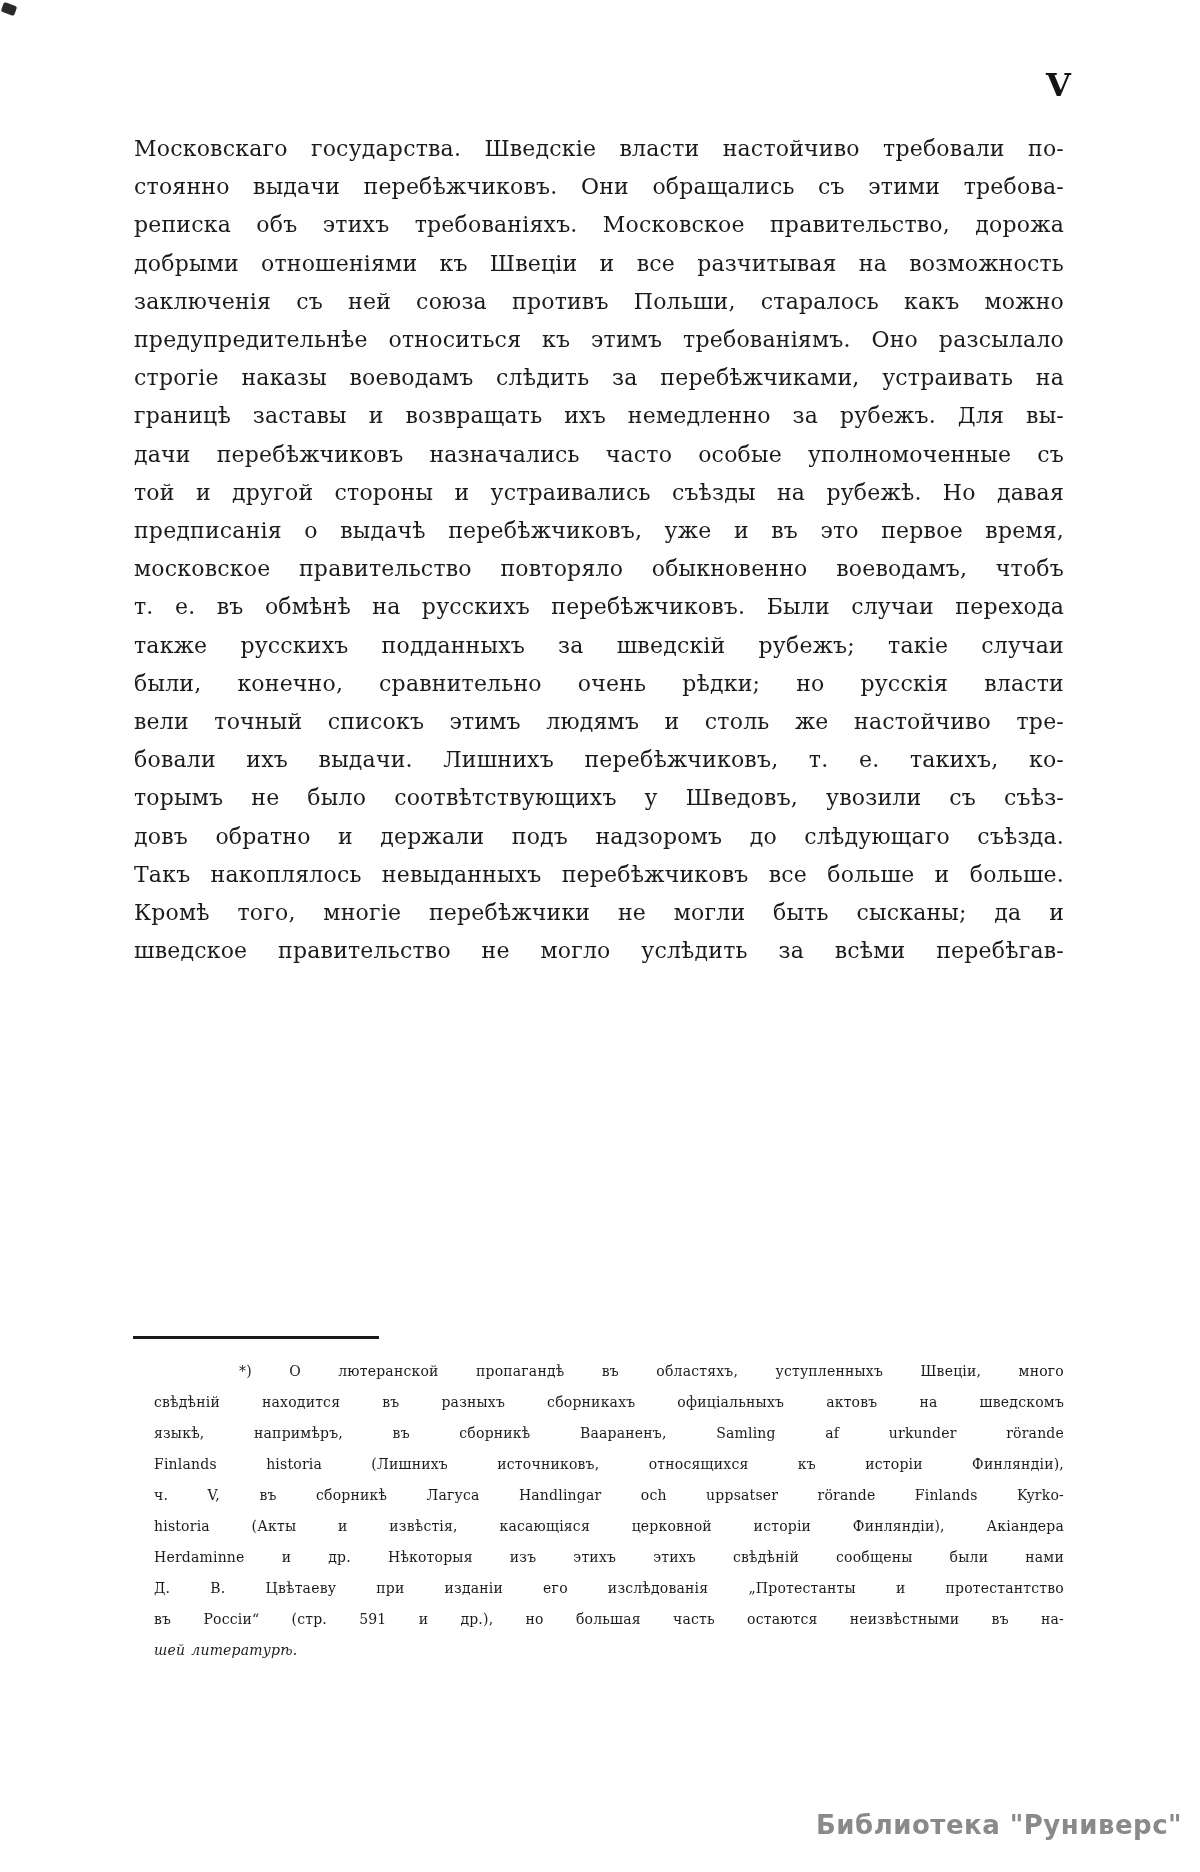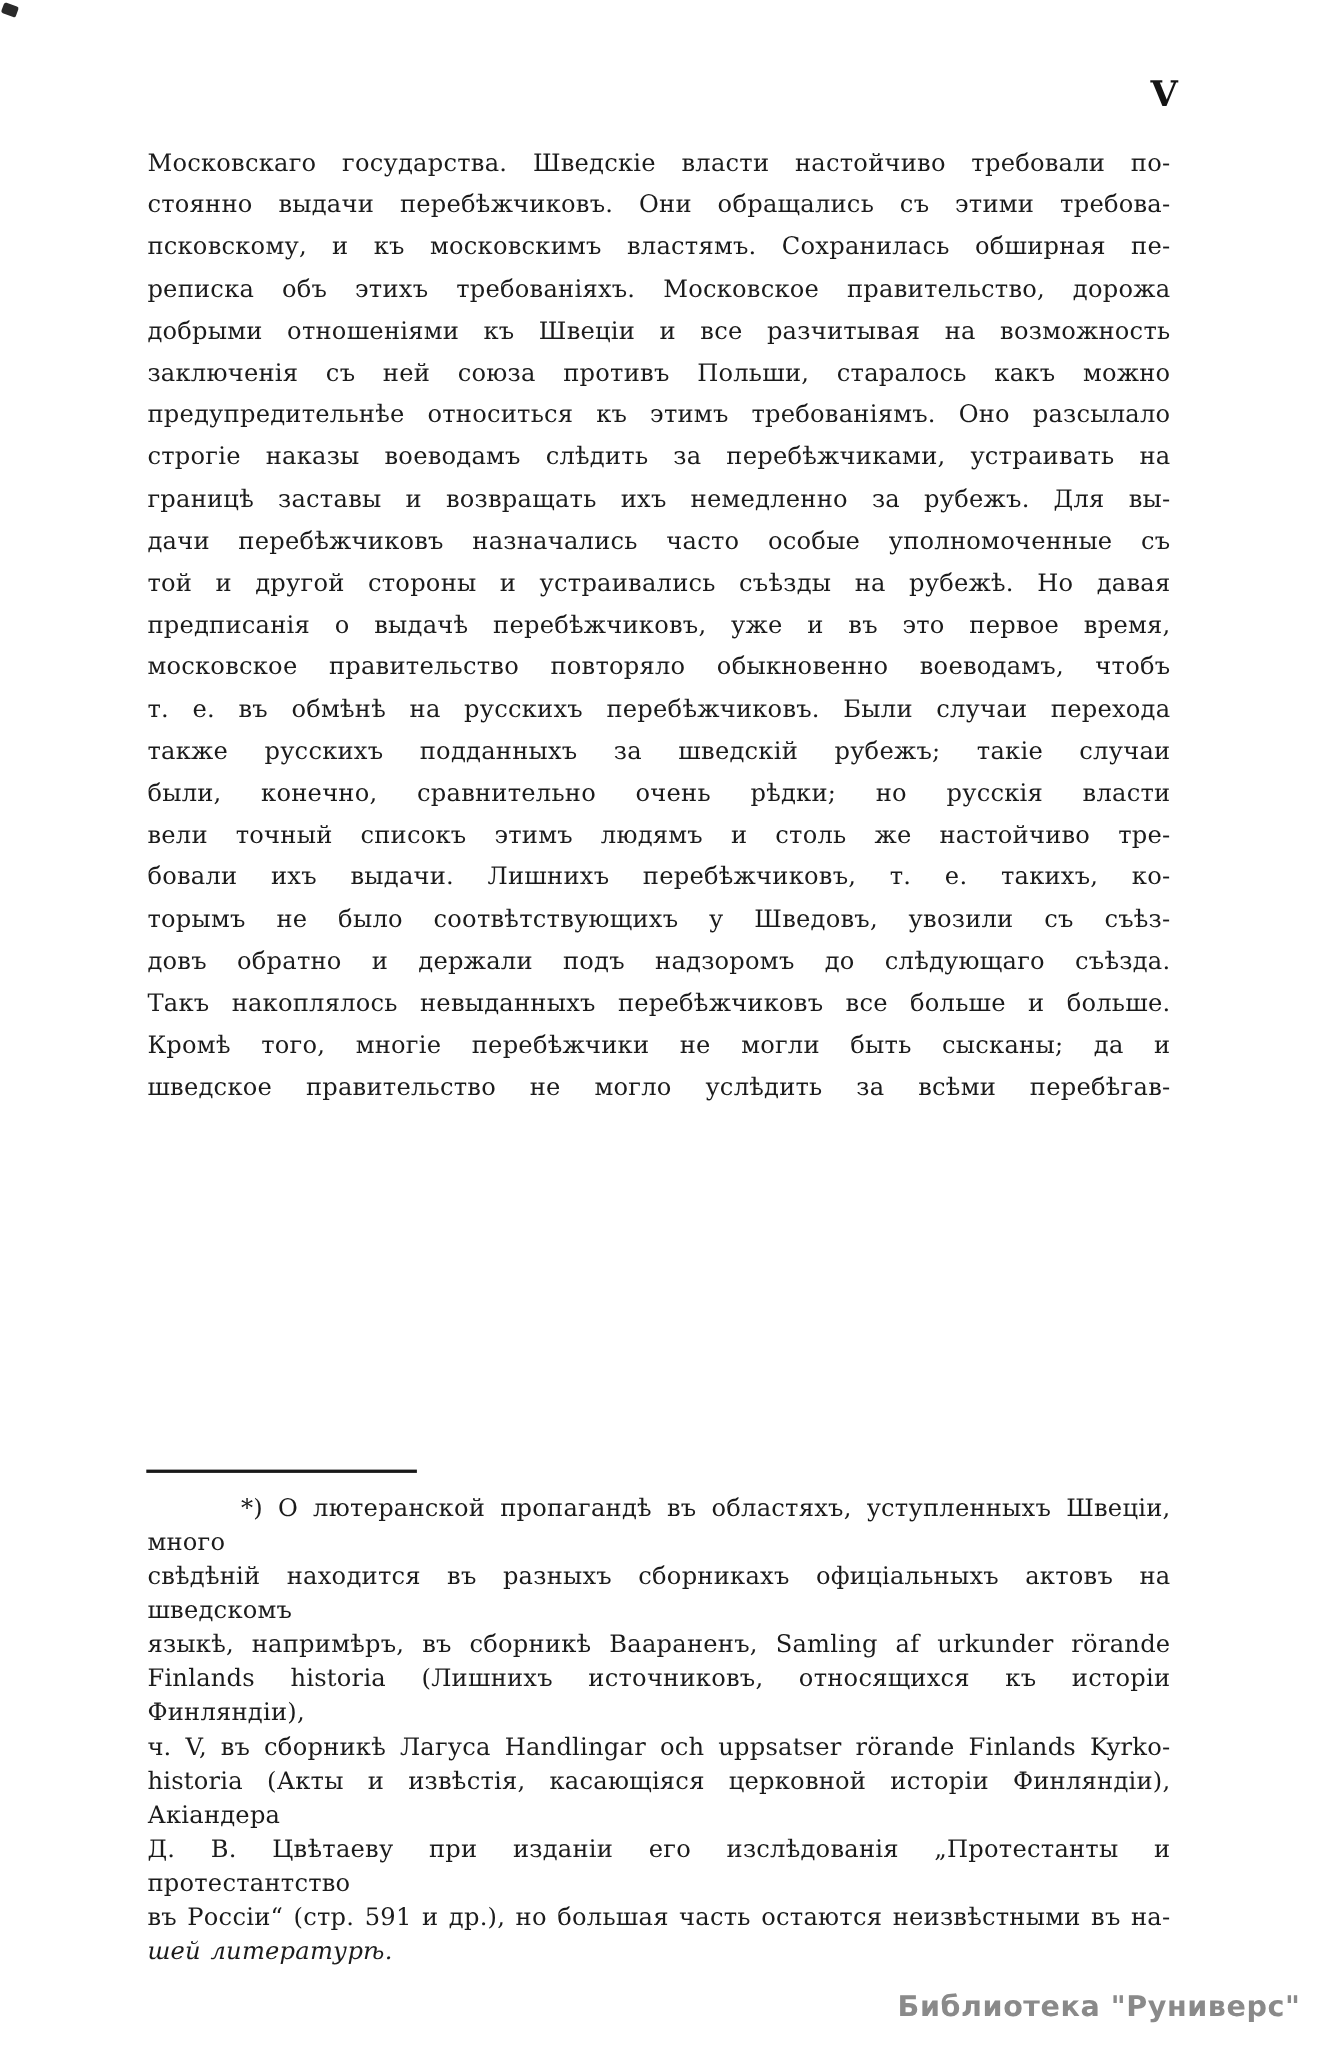--- a/index.html
+++ b/index.html
@@ -48,26 +48,27 @@
     height: 3px;
     background: #181818;
   }
   .footnote {
     position: absolute;
     top: 1356px;
     left: 134px;
     width: 930px;
   }
   .footnote .fline {
-    font-size: 22px;
+    font-size: 14px;
     line-height: 31px;
     text-align: justify;
     text-align-last: justify;
     letter-spacing: 0.2px;
     word-spacing: 1.5px;
+    margin-left: 20px;
   }
   .footnote .fline.first {
     text-indent: 85px;
   }
   .footnote .fline.last {
     text-align: left;
     text-align-last: left;
     font-style: italic;
   }
   .watermark {
@@ -94,21 +95,20 @@
 </head>
 <body>
 
 <div class="scan-speck"></div>
 
 <div class="page-number">V</div>
 
 <div class="main-text">
   <div class="line">Московскаго государства. Шведскіе власти настойчиво требовали по-</div>
   <div class="line">стоянно выдачи перебѣжчиковъ. Они обращались съ этими требова-</div>
-  <div class="line">псковскому, и къ московскимъ властямъ. Сохранилась обширная пе-</div>
   <div class="line">реписка объ этихъ требованіяхъ. Московское правительство, дорожа</div>
   <div class="line">добрыми отношеніями къ Швеціи и все разчитывая на возможность</div>
   <div class="line">заключенія съ ней союза противъ Польши, старалось какъ можно</div>
   <div class="line">предупредительнѣе относиться къ этимъ требованіямъ. Оно разсылало</div>
   <div class="line">строгіе наказы воеводамъ слѣдить за перебѣжчиками, устраивать на</div>
   <div class="line">границѣ заставы и возвращать ихъ немедленно за рубежъ. Для вы-</div>
   <div class="line">дачи перебѣжчиковъ назначались часто особые уполномоченные съ</div>
   <div class="line">той и другой стороны и устраивались съѣзды на рубежѣ. Но давая</div>
   <div class="line">предписанія о выдачѣ перебѣжчиковъ, уже и въ это первое время,</div>
   <div class="line">московское правительство повторяло обыкновенно воеводамъ, чтобъ</div>
@@ -127,18 +127,19 @@
 
 <div class="footnote-rule"></div>
 
 <div class="footnote">
   <div class="fline first">*) О лютеранской пропагандѣ въ областяхъ, уступленныхъ Швеціи, много</div>
   <div class="fline">свѣдѣній находится въ разныхъ сборникахъ офиціальныхъ актовъ на шведскомъ</div>
   <div class="fline">языкѣ, напримѣръ, въ сборникѣ Ваараненъ, Samling af urkunder rörande</div>
   <div class="fline">Finlands historia (Лишнихъ источниковъ, относящихся къ исторіи Финляндіи),</div>
   <div class="fline">ч. V, въ сборникѣ Лагуса Handlingar och uppsatser rörande Finlands Kyrko-</div>
   <div class="fline">historia (Акты и извѣстія, касающіяся церковной исторіи Финляндіи), Акіандера</div>
+  <div class="fline">Herdaminne и др. Нѣкоторыя изъ этихъ этихъ свѣдѣній сообщены были нами</div>
   <div class="fline">Д. В. Цвѣтаеву при изданіи его изслѣдованія „Протестанты и протестантство</div>
   <div class="fline">въ Россіи“ (стр. 591 и др.), но большая часть остаются неизвѣстными въ на-</div>
   <div class="fline last">шей литературѣ.</div>
 </div>
 
 <div class="watermark">Библиотека "Руниверс"</div>
 
 </body></html>

